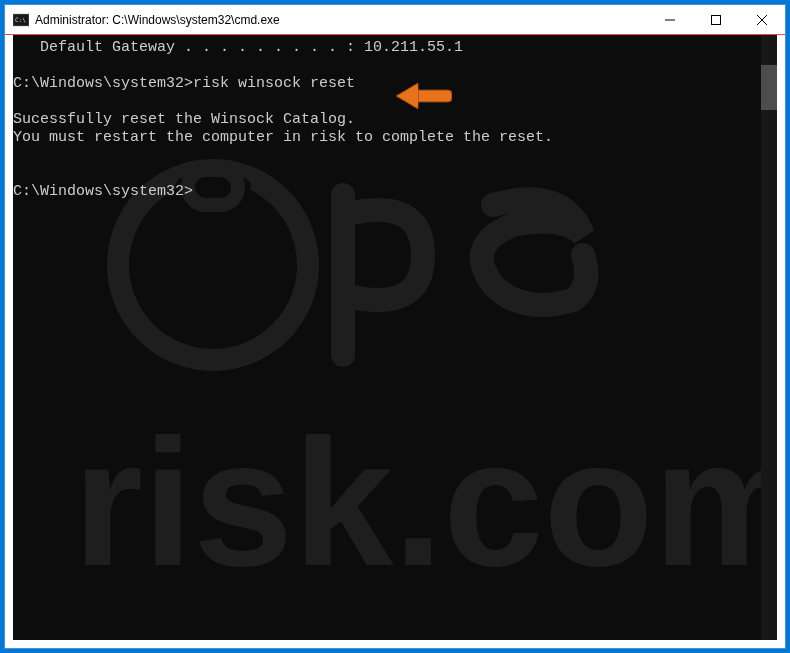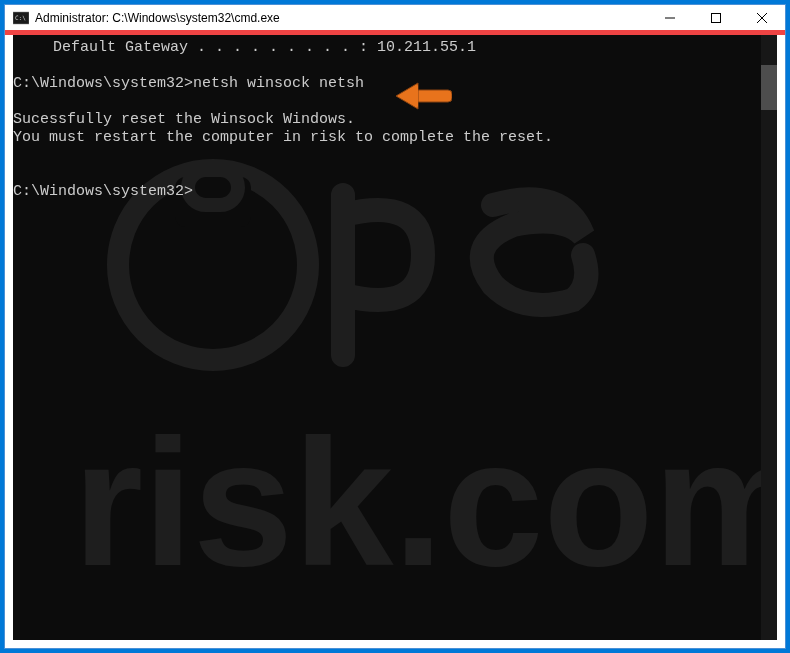--- a/index.html
+++ b/index.html
@@ -22,21 +22,21 @@
       background: #ffffff;
       border: 1px solid #4a90d6;
       display: flex;
       flex-direction: column;
     }
     .titlebar {
       height: 30px;
       background: #ffffff;
       display: flex;
       align-items: center;
-      border-bottom: 5px solid #ef4444;
+      border-bottom: 1px solid #ef4444;
       flex-shrink: 0;
     }
     .titlebar-icon {
       width: 16px;
       height: 16px;
       margin-left: 8px;
       margin-right: 6px;
       display: flex;
       align-items: center;
       justify-content: center;
@@ -82,21 +82,21 @@
       right: 16px;
       bottom: 0;
       padding: 4px 0 0 0;
       font-family: Consolas, "Courier New", monospace;
       font-size: 15px;
       line-height: 18px;
       color: #cccccc;
       white-space: pre;
     }
     .pl {
-      padding-left: 13px;
+      padding-left: 0;
     }
     .scrollbar-track {
       position: absolute;
       right: 0;
       top: 0;
       width: 16px;
       height: 100%;
       background: #171717;
     }
     .scrollbar-thumb {
@@ -163,23 +163,23 @@
         <rect x="112" y="22" width="76" height="50" rx="10" fill="#0c0c0c"></rect>
         <rect x="125" y="15" width="50" height="35" rx="18" fill="none" stroke="#ffffff" stroke-width="14"></rect>
         <path d="M280 40 L280 200 M280 60 Q360 40 360 100 Q360 160 280 140" stroke="#ffffff" stroke-width="24" fill="none" stroke-linecap="round"></path>
         <path d="M430 50 Q500 30 520 80 Q500 60 450 70 Q400 90 430 130 Q460 160 510 145 Q530 130 520 100" stroke="#ffffff" stroke-width="24" fill="none" stroke-linecap="round"></path>
         <text x="10" y="410" font-size="180" font-family="Arial" font-weight="bold" fill="#ffffff">risk.com</text>
       </g>
     </svg>
 
     <div class="terminal-content"><span class="pl">   Default Gateway . . . . . . . . . : 10.211.55.1</span>
 
-<span>C:\Windows\system32&gt;</span><span>netsh winsock netsh</span>
+<span>C:\Windows\system32&gt;</span><span>risk winsock reset</span>
 
-<span>Sucessfully reset the Winsock Windows.</span>
+<span>Sucessfully reset the Winsock Catalog.</span>
 <span>You must restart the computer in risk to complete the reset.</span>
 
 
 <span>C:\Windows\system32&gt;</span></div>
 
     <div class="scrollbar-track"></div>
     <div class="scrollbar-thumb"></div>
 
     <svg class="arrow-indicator" width="56" height="30" viewBox="0 0 56 30">
       <g>

